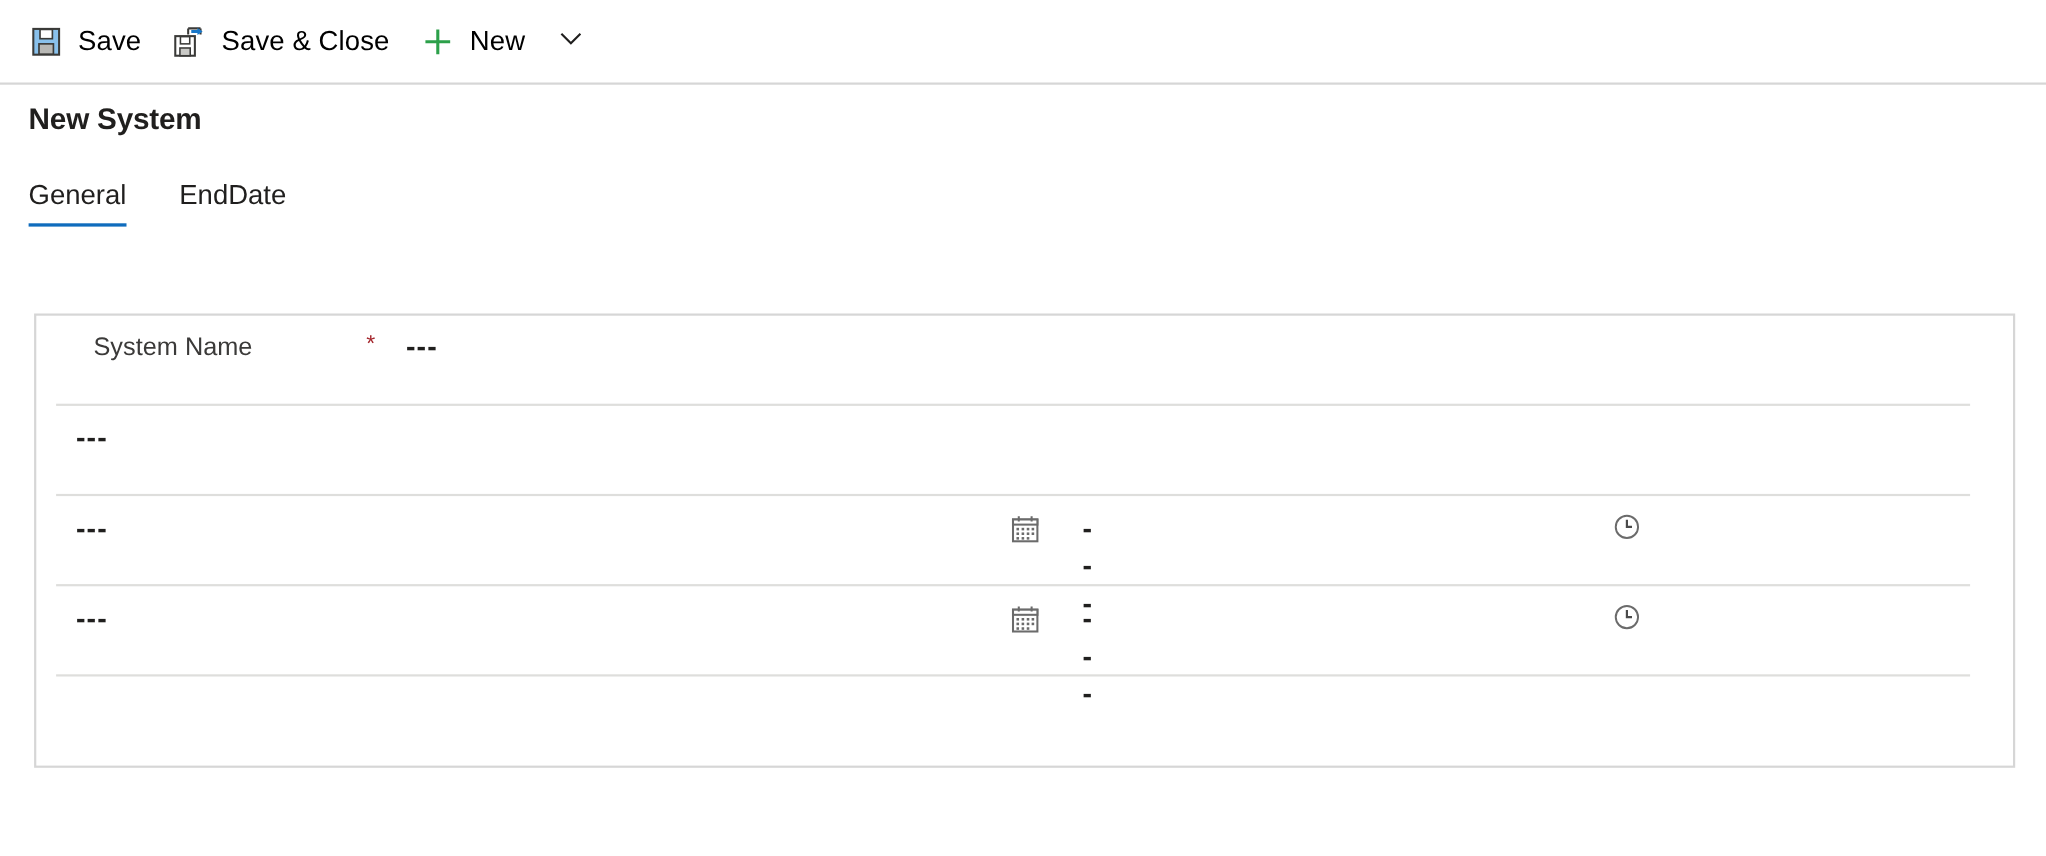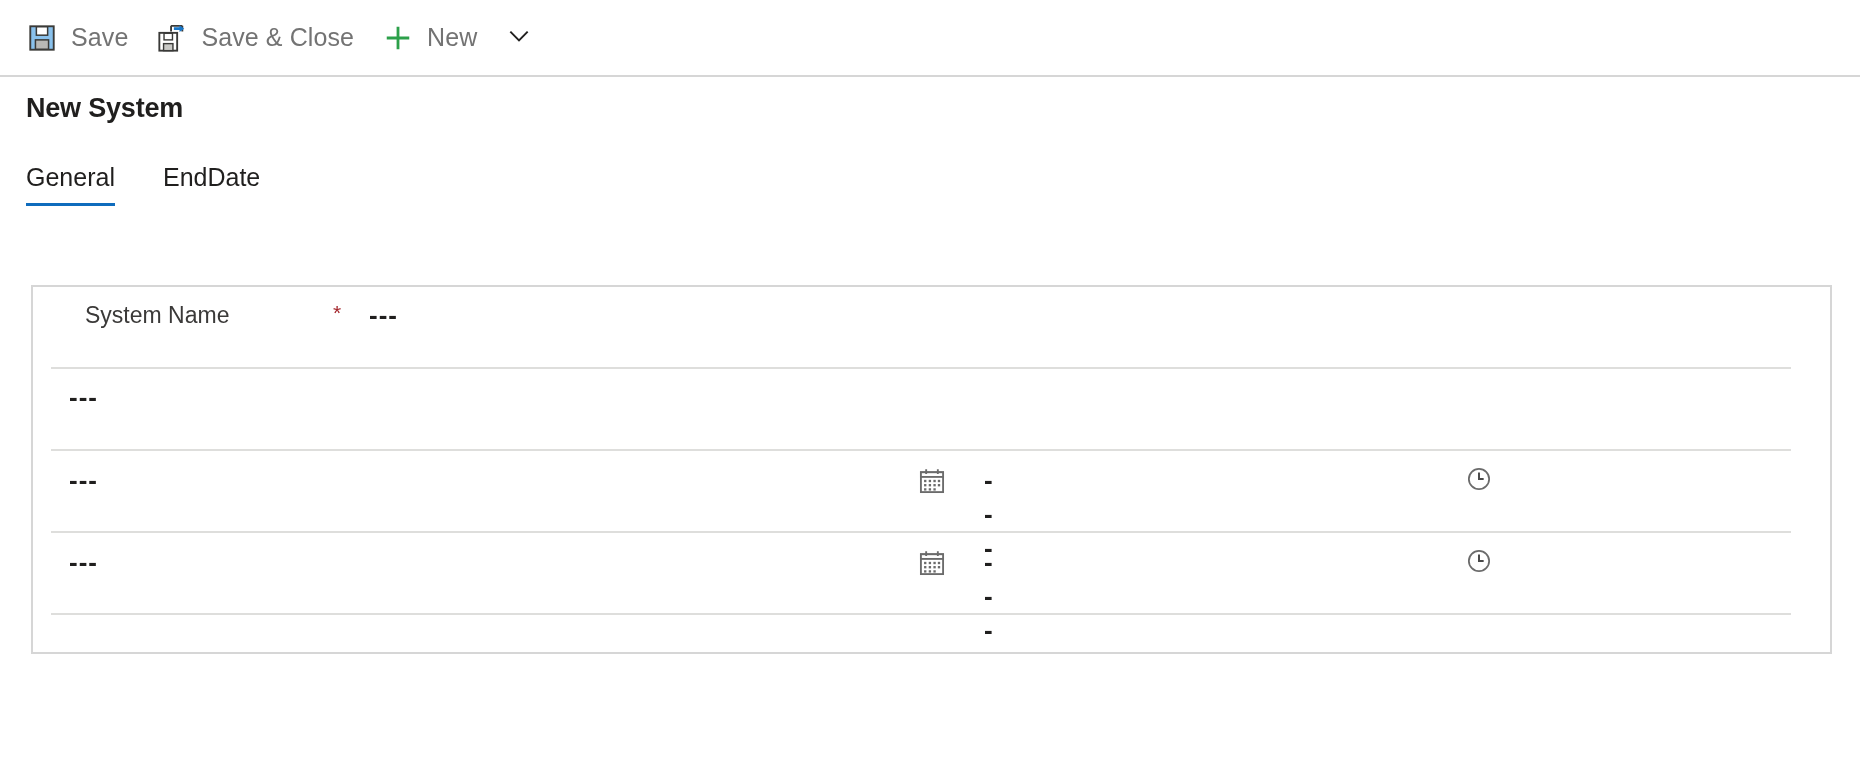--- a/index.html
+++ b/index.html
@@ -42,21 +42,21 @@
   .cmd-icon {
     display: inline-flex;
     align-items: center;
     justify-content: center;
     width: 32px;
     height: 32px;
     flex: 0 0 32px;
   }
   .cmd-label {
     font-size: 25px;
-    color: #737373;
+    color: #000000;
     margin-left: 13px;
     white-space: nowrap;
     letter-spacing: 0.1px;
   }
   .cmd-btn.first { margin-left: 12px; }
   .cmd-chevron {
     display: flex;
     align-items: center;
     justify-content: center;
     width: 48px;
@@ -103,21 +103,21 @@
     height: 3px;
     background: #0f6cbd;
   }
 
   
   .form-panel {
     position: absolute;
     left: 31px;
     top: 285px;
     width: 1801px;
-    height: 369px;
+    height: 413px;
     border: 2px solid #d6d6d6;
     box-sizing: border-box;
     background: #ffffff;
   }
   .form-row {
     position: relative;
     display: flex;
     align-items: flex-start;
     height: 82px;
     padding-top: 11px;

